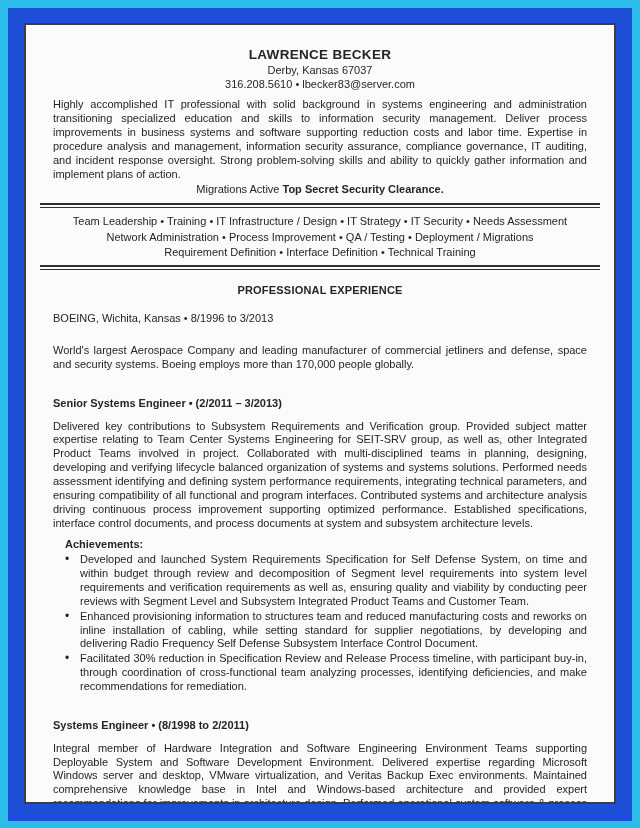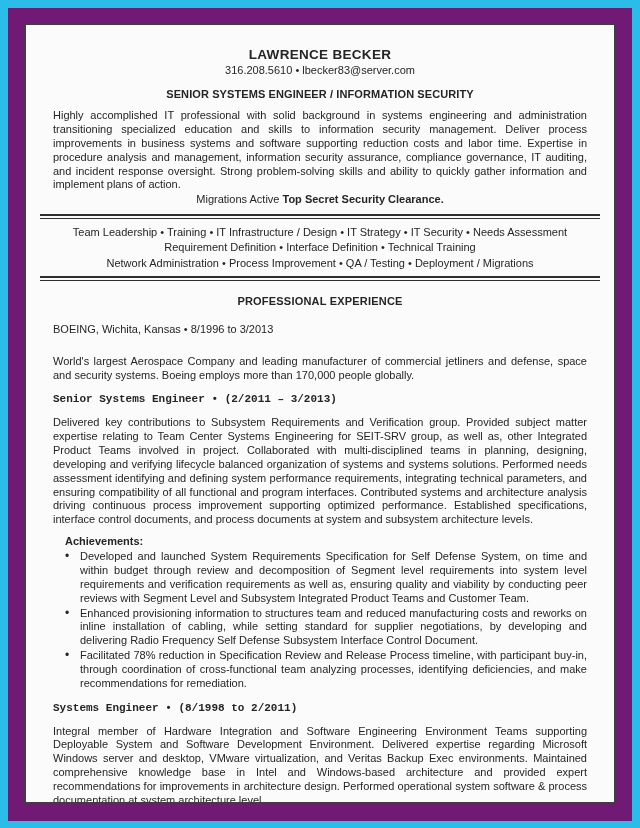--- a/index.html
+++ b/index.html
@@ -10,21 +10,21 @@
     overflow: hidden;
     font-family: "Liberation Sans", sans-serif;
   }
   body {
     background: #2bbde9; 
     position: relative;
   }
   .page {
     position: absolute;
     left: 8px; top: 8px; right: 8px; bottom: 7px;
-    background: #701a75;
+    background: #1d4ed8;
   }
   .frame {
     position: absolute;
     left: 16px; top: 15px; right: 16px; bottom: 17px;
     border: 2px solid #3e3e3e;
     background: #fbfbfb;
     box-sizing: border-box;
     overflow: hidden;
   }
   .content {
@@ -71,22 +71,21 @@
   .company-line {
     font-weight: normal;
     margin-top: 14px;
   }
   .company-desc {
     text-align: justify;
     margin-top: 18px;
   }
   .role-title {
     font-weight: bold;
-    margin-top: 11px;
-    font-family: Liberation Mono, monospace;
+    margin-top: 25px;
   }
   .role-paragraph {
     margin-top: 9px;
     text-align: justify;
   }
   .achievements-label {
     font-weight: bold;
     margin-top: 8px;
     margin-left: 12px;
   }
@@ -110,47 +109,47 @@
   }
 </style>
 </head>
 <body>
 
 <div class="page">
   <div class="frame">
     <div class="content">
 
       <div class="center name">LAWRENCE BECKER</div>
+      <div class="center contact-line">Derby, Kansas 67037</div>
       <div class="center contact-line">316.208.5610 • lbecker83@server.com</div>
 
-      <div class="center doc-title">SENIOR SYSTEMS ENGINEER / INFORMATION SECURITY</div>
 
       <div class="summary">Highly accomplished IT professional with solid background in systems engineering and administration transitioning specialized education and skills to information security management. Deliver process improvements in business systems and software supporting reduction costs and labor time. Expertise in procedure analysis and management, information security assurance, compliance governance, IT auditing, and incident response oversight. Strong problem-solving skills and ability to quickly gather information and implement plans of action.</div>
       <div class="center clearance"><span>Migrations Active </span><b>Top Secret Security Clearance.</b></div>
 
       <div class="double-rule"></div>
       <div class="skills center">
         <div>Team Leadership • Training • IT Infrastructure / Design • IT Strategy • IT Security • Needs Assessment</div>
+        <div>Network Administration • Process Improvement • QA / Testing • Deployment / Migrations</div>
         <div>Requirement Definition • Interface Definition • Technical Training</div>
-        <div>Network Administration • Process Improvement • QA / Testing • Deployment / Migrations</div>
       </div>
       <div class="double-rule rule-bottom"></div>
 
       <div class="center section-heading">PROFESSIONAL EXPERIENCE</div>
 
       <div class="company-line">BOEING, Wichita, Kansas  •  8/1996 to 3/2013</div>
       <div class="company-desc">World's largest Aerospace Company and leading manufacturer of commercial jetliners and defense, space and security systems. Boeing employs more than 170,000 people globally.</div>
 
       <div class="role-title">Senior Systems Engineer • (2/2011 – 3/2013)</div>
       <div class="role-paragraph">Delivered key contributions to Subsystem Requirements and Verification group. Provided subject matter expertise relating to Team Center Systems Engineering for SEIT-SRV group, as well as, other Integrated Product Teams involved in project. Collaborated with multi-disciplined teams in planning, designing, developing and verifying lifecycle balanced organization of systems and systems solutions. Performed needs assessment identifying and defining system performance requirements, integrating technical parameters, and ensuring compatibility of all functional and program interfaces. Contributed systems and architecture analysis driving continuous process improvement supporting optimized performance. Established specifications, interface control documents, and process documents at system and subsystem architecture levels.</div>
       <div class="achievements-label">Achievements:</div>
       <ul class="achievements">
         <li>Developed and launched System Requirements Specification for Self Defense System, on time and within budget through review and decomposition of Segment level requirements into system level requirements and verification requirements as well as, ensuring quality and viability by conducting peer reviews with Segment Level and Subsystem Integrated Product Teams and Customer Team.</li>
         <li>Enhanced provisioning information to structures team and reduced manufacturing costs and reworks on inline installation of cabling, while setting standard for supplier negotiations, by developing and delivering Radio Frequency Self Defense Subsystem Interface Control Document.</li>
-        <li>Facilitated 78% reduction in Specification Review and Release Process timeline, with participant buy-in, through coordination of cross-functional team analyzing processes, identifying deficiencies, and make recommendations for remediation.</li>
+        <li>Facilitated 30% reduction in Specification Review and Release Process timeline, with participant buy-in, through coordination of cross-functional team analyzing processes, identifying deficiencies, and make recommendations for remediation.</li>
       </ul>
 
       <div class="role-title">Systems Engineer • (8/1998 to 2/2011)</div>
       <div class="role-paragraph">Integral member of Hardware Integration and Software Engineering Environment Teams supporting Deployable System and Software Development Environment. Delivered expertise regarding Microsoft Windows server and desktop, VMware virtualization, and Veritas Backup Exec environments. Maintained comprehensive knowledge base in Intel and Windows-based architecture and provided expert recommendations for improvements in architecture design. Performed operational system software &amp; process documentation at system architecture level.</div>
 
     </div>
   </div>
 </div>
 
 </body></html>

